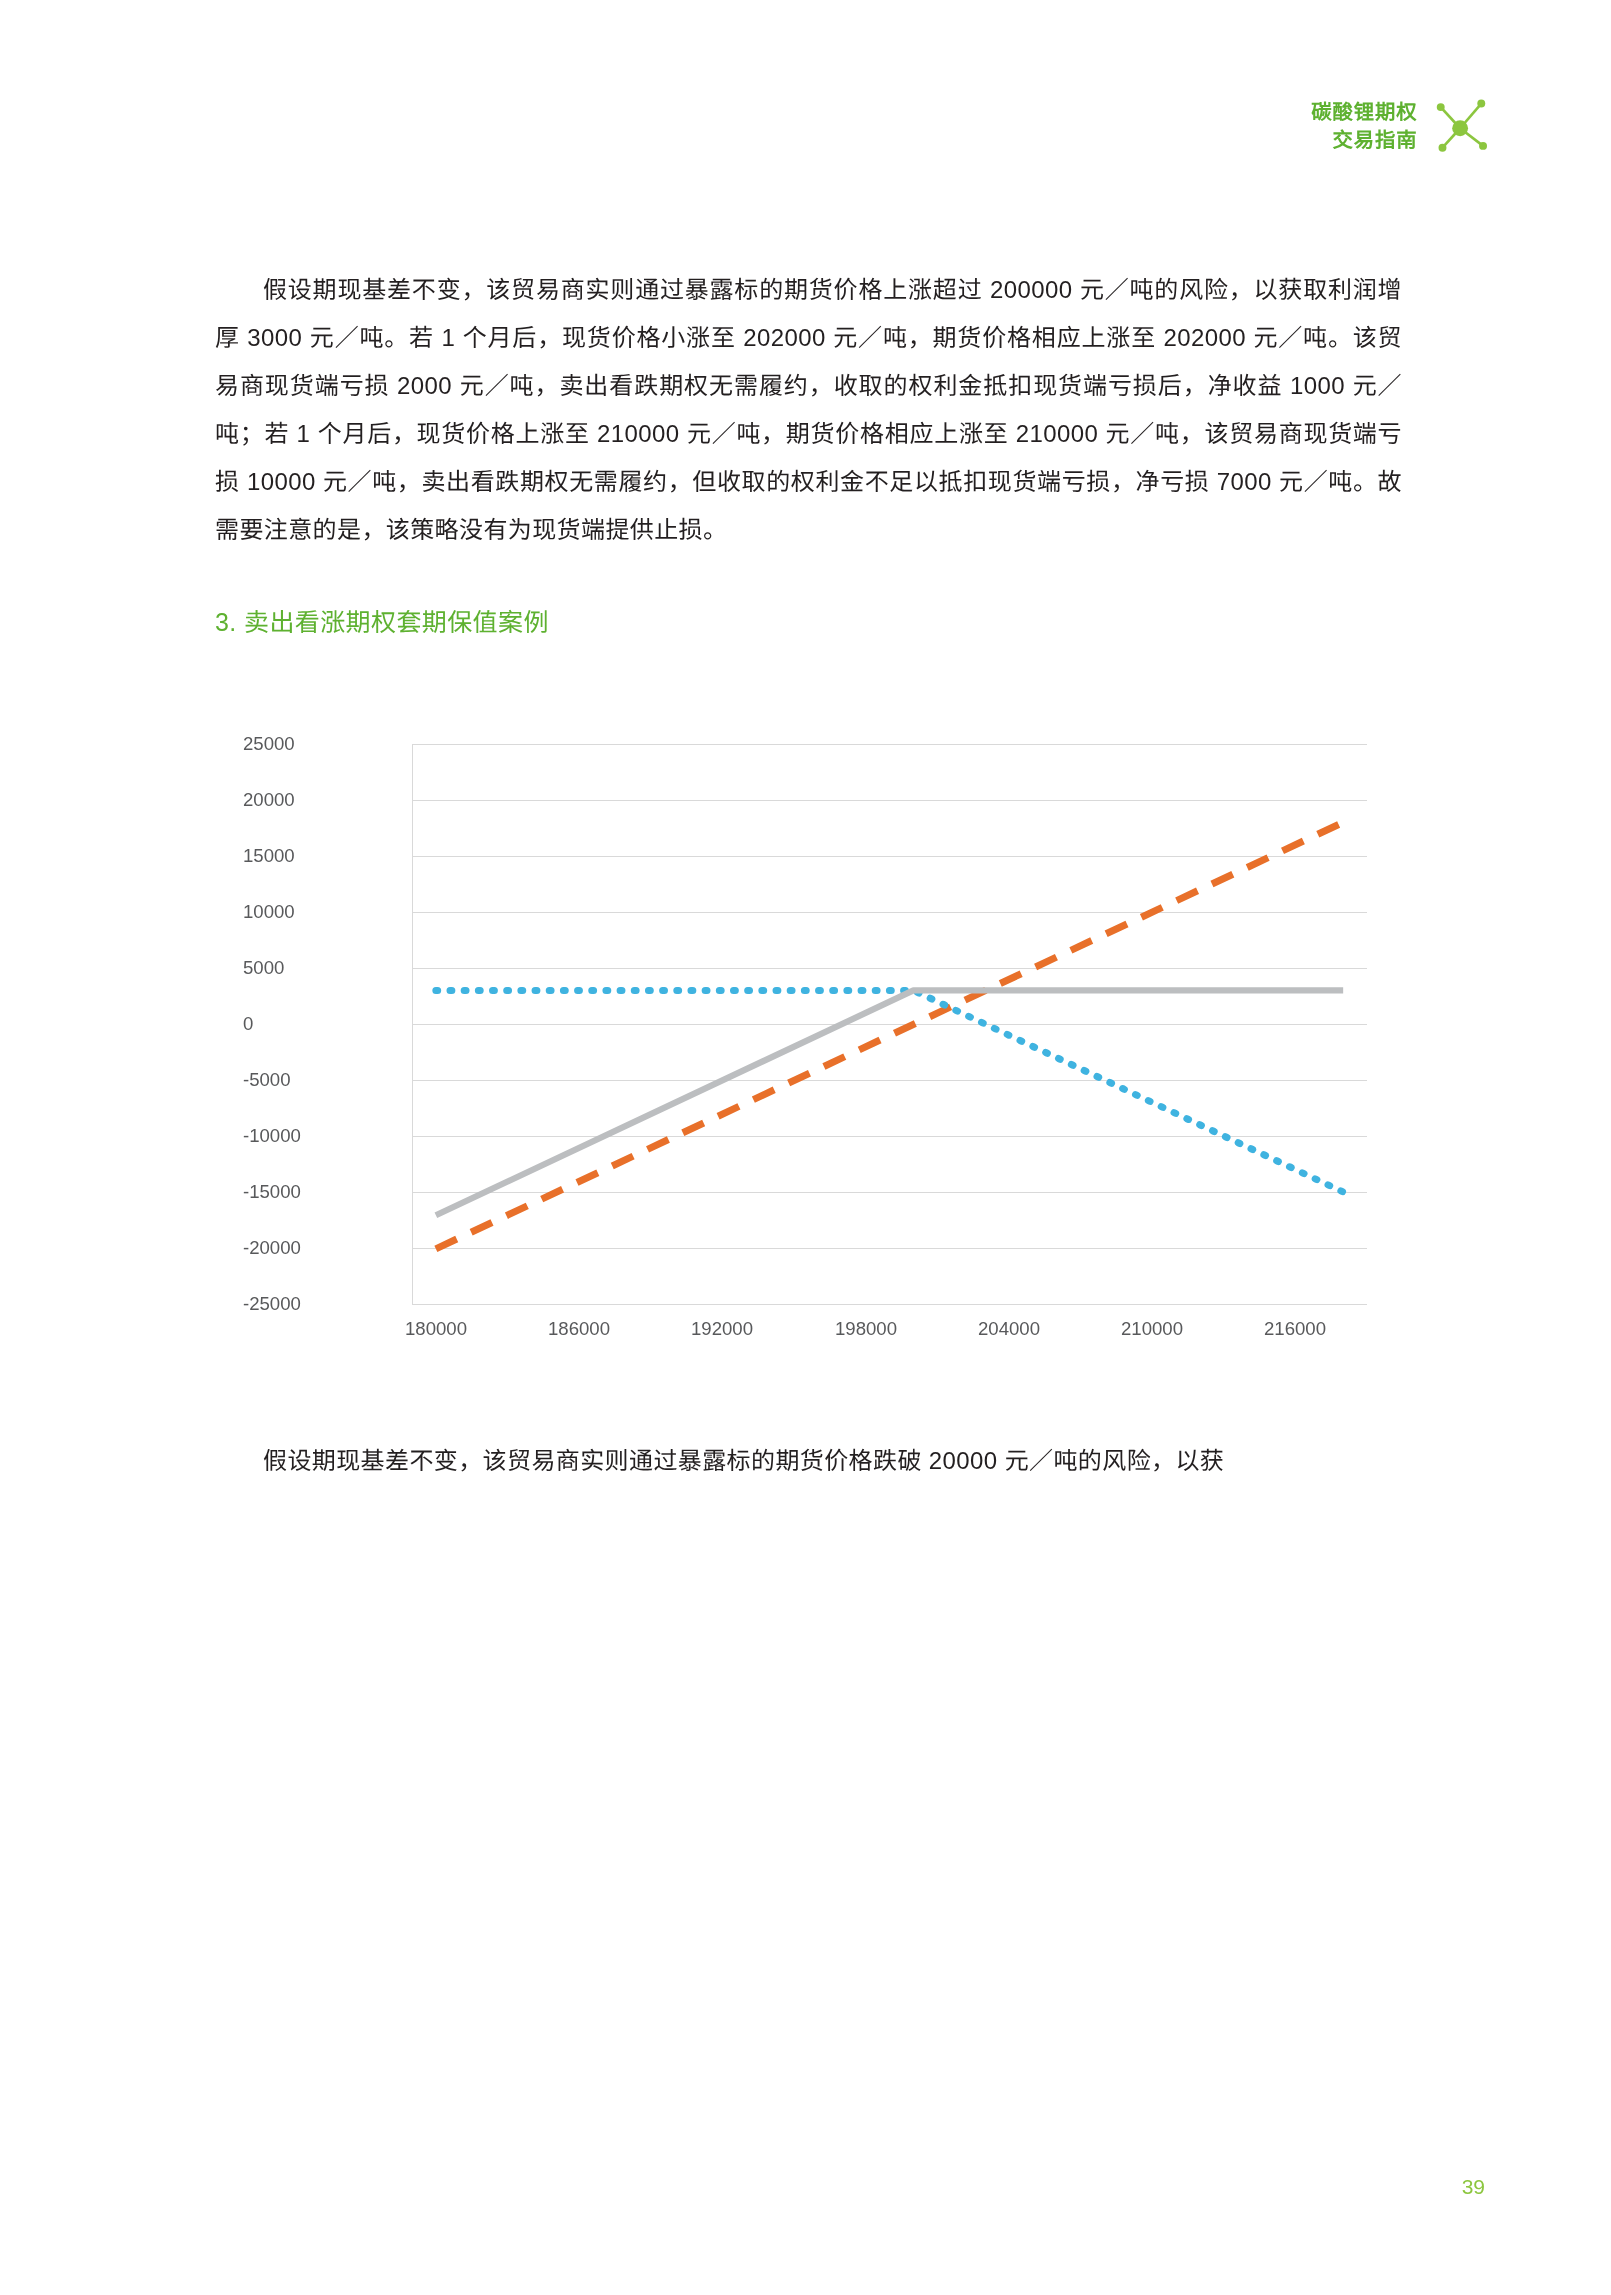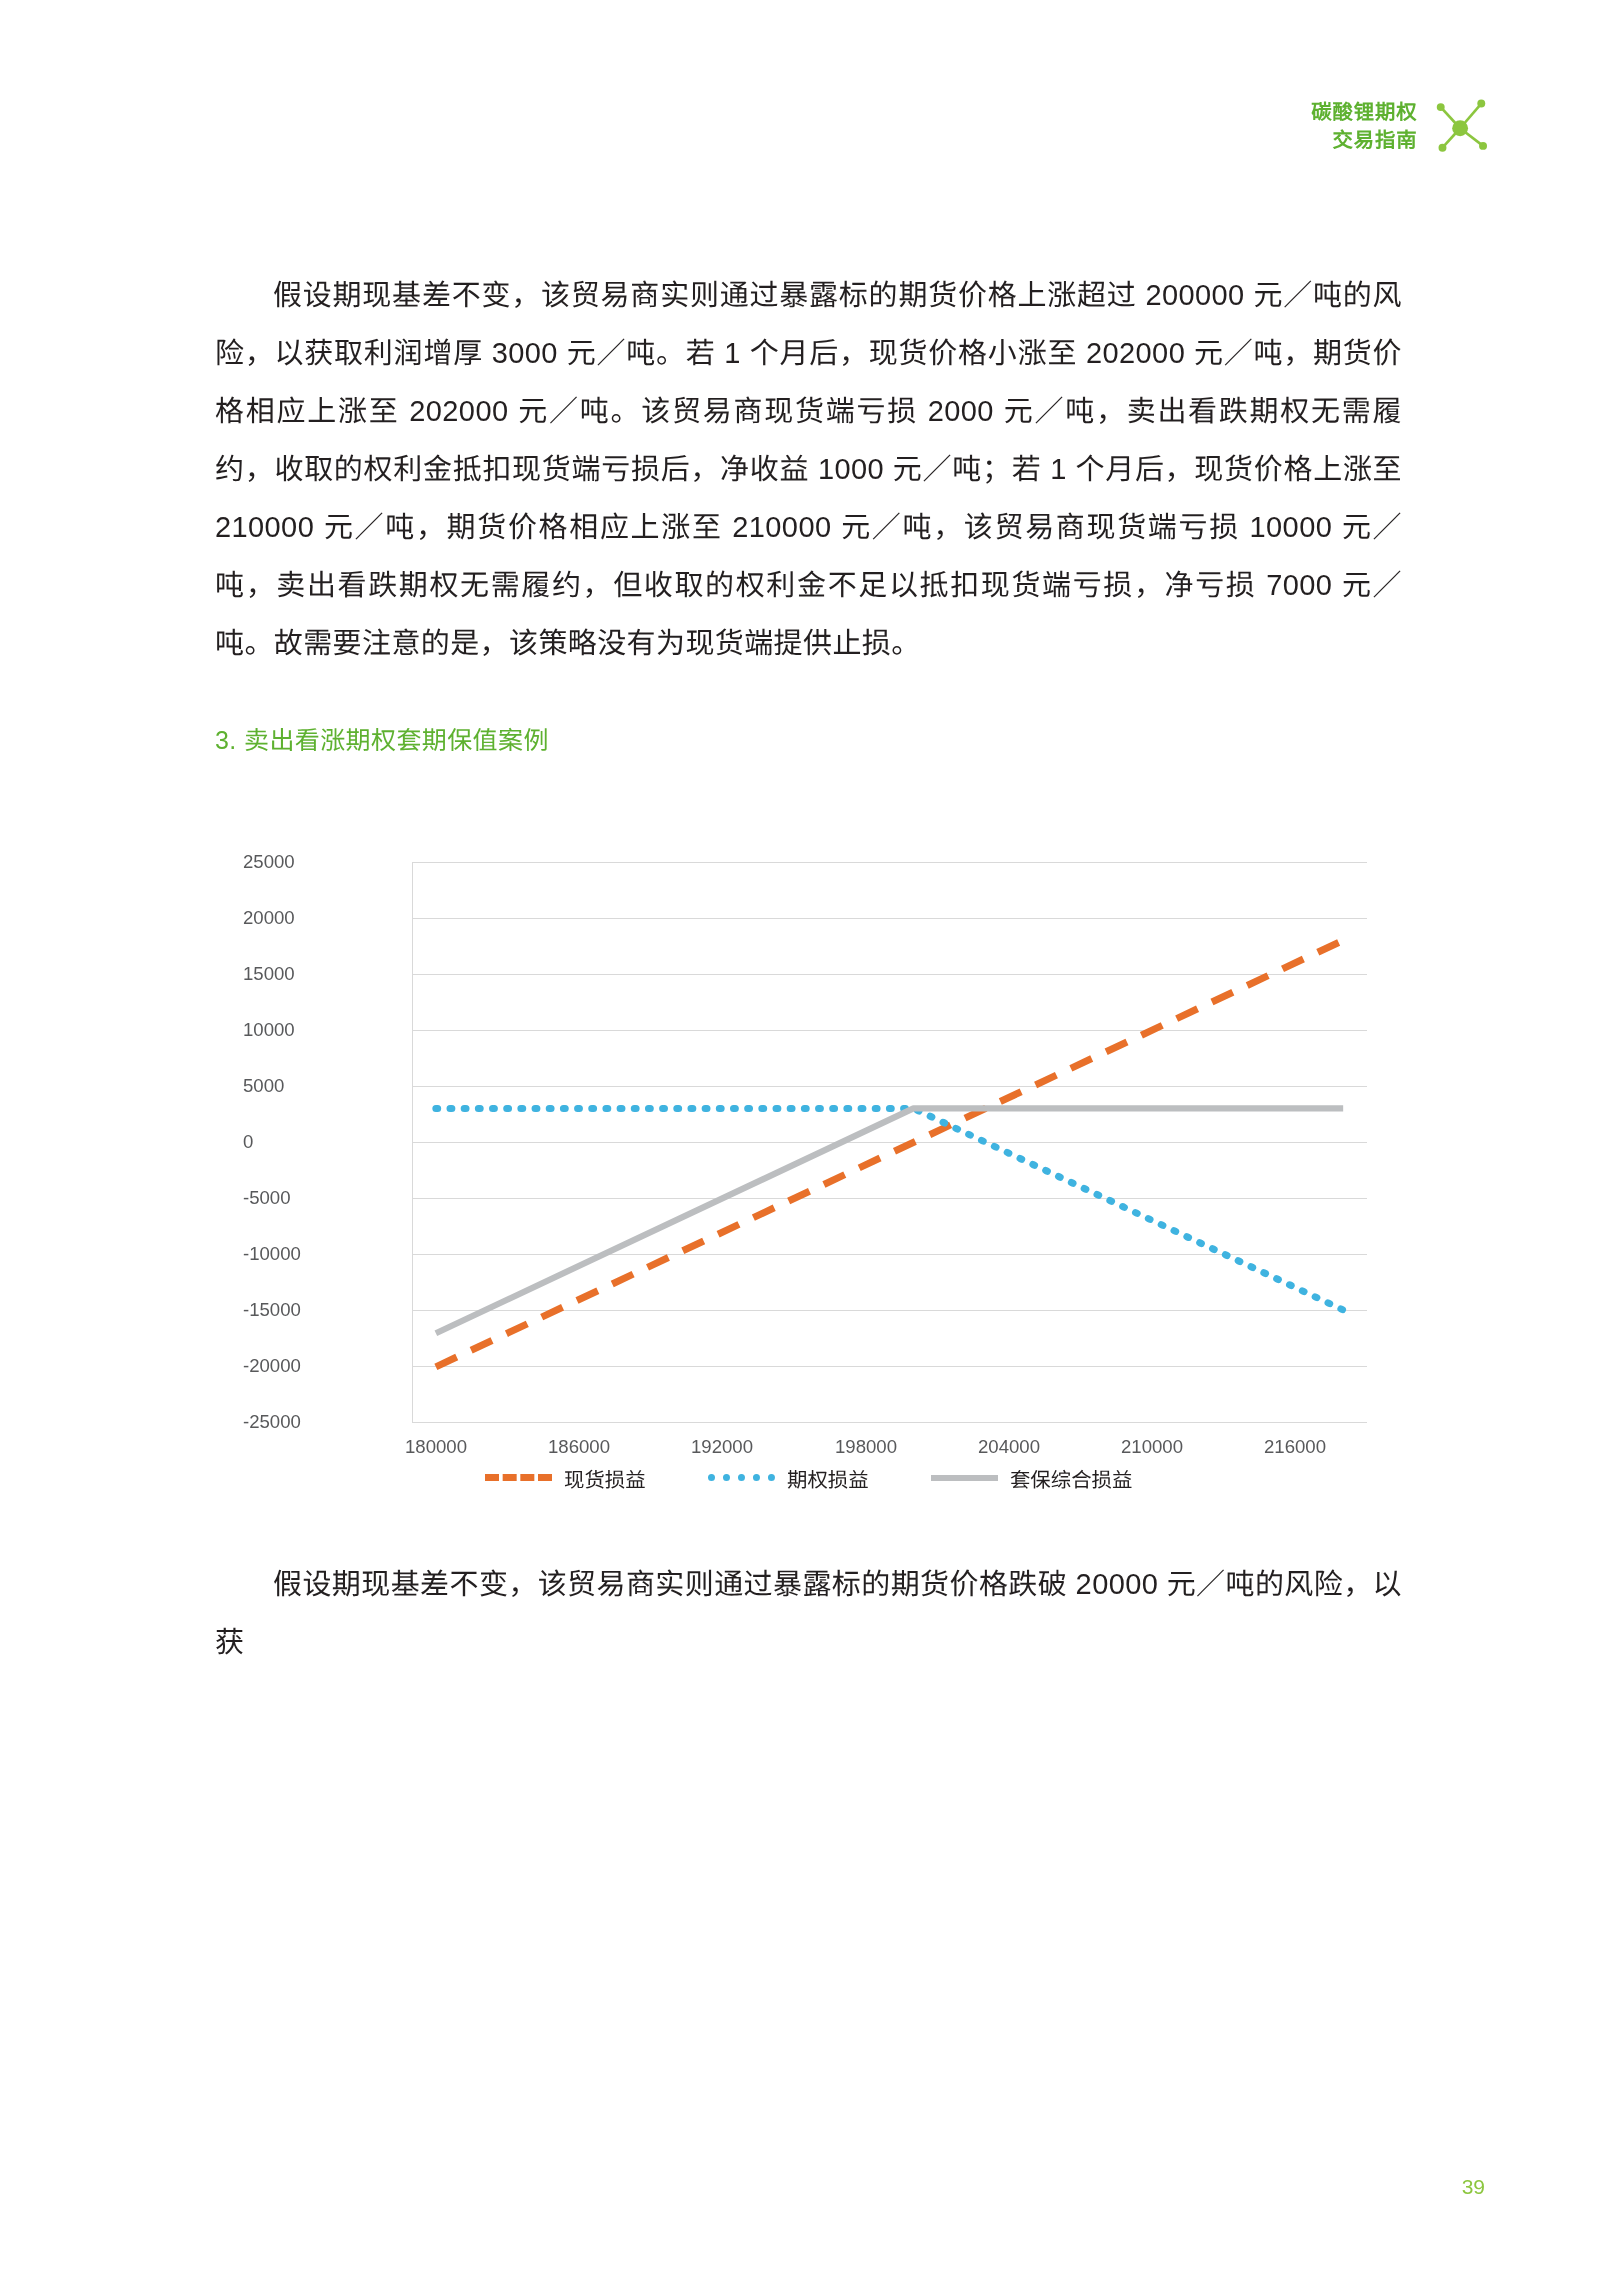--- a/index.html
+++ b/index.html
@@ -44,21 +44,21 @@
   }
   
   .content {
     position: absolute;
     left: 215px;
     top: 266px;
     width: 1187px;
   }
   p.body {
     margin: 0 0 0 0;
-    font-size: 29px;
+    font-size: 24px;
     line-height: 2.0;
     text-align: justify;
     text-justify: inter-ideograph;
     color: #231f20;
     letter-spacing: 0.4px;
   }
   p.indent {
     text-indent: 2em;
   }
   .gap-lg { height: 48px; }
@@ -241,34 +241,20 @@
         <svg class="series" width="955" height="560" viewBox="0 0 1078 632">
 
           <polyline points="26.95,569.8 1051.1,88.4" fill="none" stroke="#e8702a" stroke-width="8" stroke-dasharray="26 18" stroke-linecap="butt"></polyline>
 
           <polyline points="26.95,278.1 566.0,278.1 1051.1,505.6" fill="none" stroke="#3fb3e0" stroke-width="8" stroke-dasharray="2 14" stroke-linecap="round" stroke-linejoin="round"></polyline>
 
           <polyline points="26.95,531.9 566.0,278.1 1051.1,278.1" fill="none" stroke="#bcbec0" stroke-width="7" stroke-linejoin="round" stroke-linecap="butt"></polyline>
         </svg>
       </div>
 
-      <div class="legend">
-        <div class="legend-item">
-          <span class="swatch sw-spot"></span>
-          <span>现货损益</span>
-        </div>
-        <div class="legend-item">
-          <span class="swatch sw-opt"></span>
-          <span>期权损益</span>
-        </div>
-        <div class="legend-item">
-          <span class="swatch sw-comb"></span>
-          <span>套保综合损益</span>
-        </div>
-      </div>
     </div>
 
     <div class="gap-md"></div>
 
     <p class="body indent">假设期现基差不变，该贸易商实则通过暴露标的期货价格跌破 20000 元／吨的风险，以获</p>
   </div>
 
   <div class="page-number">39</div>
 </div>
 

